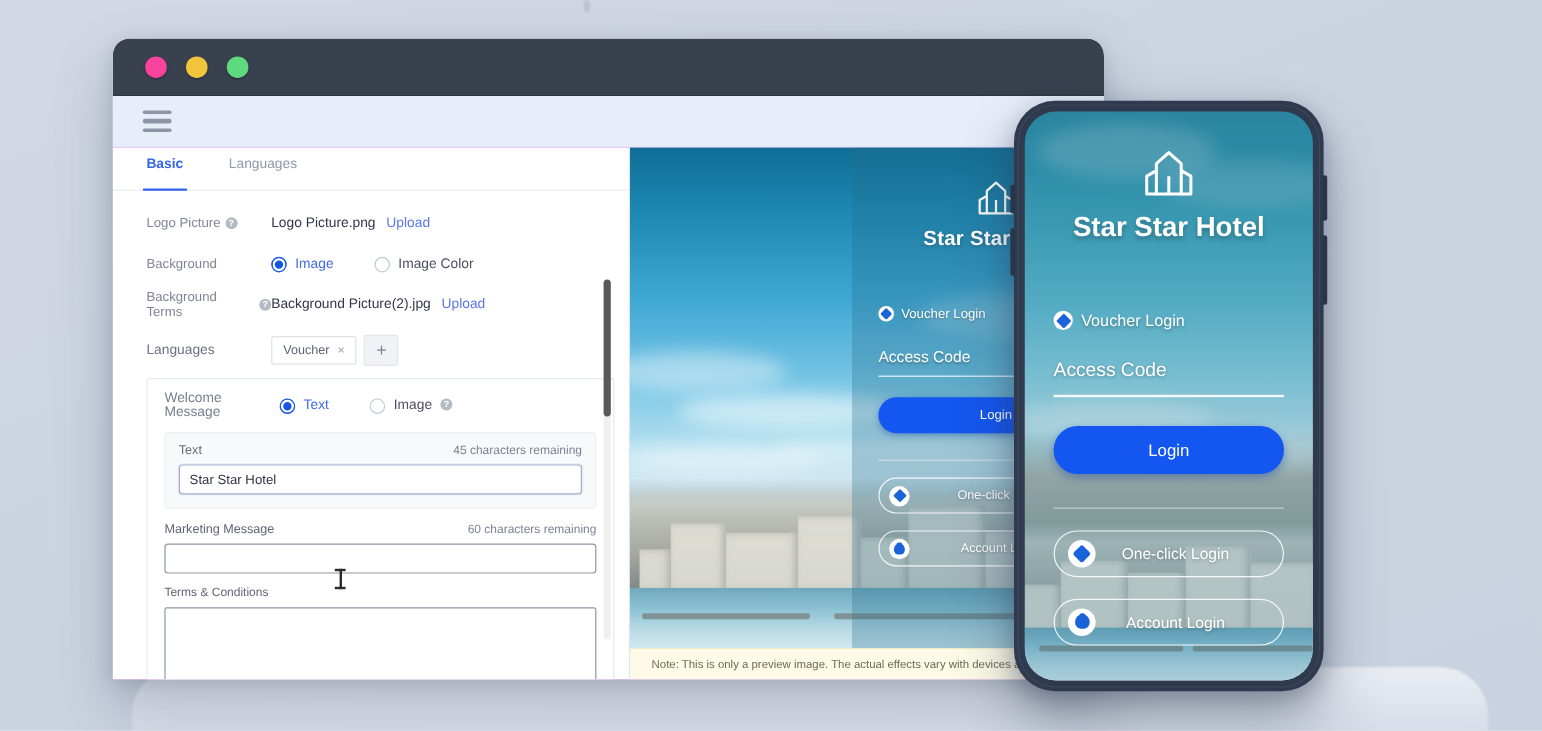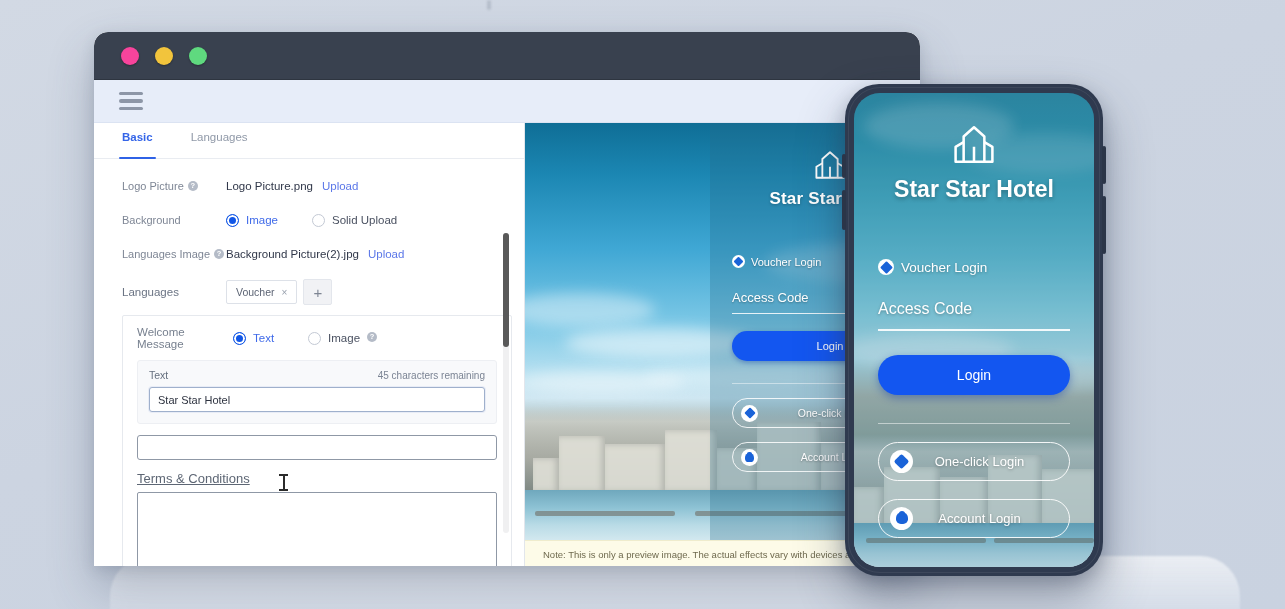--- a/index.html
+++ b/index.html
@@ -116,21 +116,21 @@
   .fieldhead .fr{font-size:10px;color:#7b8494;}
   .txtinput{
     width:100%;box-sizing:border-box;height:25px;border:1px solid #aeb8ca;border-radius:3px;
     background:#fff;font-size:11px;color:#2e3340;padding:0 8px;font-family:"Liberation Sans",sans-serif;
     outline:none;
   }
   .txtinput.focused{border-color:#9fb0cc;box-shadow:0 0 0 1px rgba(120,150,210,.12);}
   .plainfield{margin-bottom:11px;}
   .plainfield .fieldhead .fl{color:#5d6674;font-size:10.5px;}
   .txtinput.plain{border:1px solid #8f98a6;}
-  .ta-label{font-size:13px;color:#5d6674;margin-bottom:6px;text-decoration:underline;}
+  .ta-label{font-size:10px;color:#5d6674;margin-bottom:6px;}
   .textarea{
     width:100%;box-sizing:border-box;height:86px;border:1px solid #8f98a6;border-radius:2px;background:#fff;
     resize:none;font-family:"Liberation Sans",sans-serif;font-size:11px;outline:none;
   }
 
   
   .caret-cursor{
     position:absolute;left:185px;top:351px;width:9px;height:17px;z-index:40;pointer-events:none;
   }
   .caret-cursor:before,.caret-cursor:after{content:"";position:absolute;left:0;width:9px;height:2px;background:#2b2b2b;}
@@ -308,28 +308,28 @@
           <div class="lbl">
             <span>Background</span>
           </div>
           <div class="radio-group">
             <div class="radio on">
               <span class="bullet"></span>
               <span class="rl">Image</span>
             </div>
             <div class="radio">
               <span class="bullet"></span>
-              <span class="rl">Solid Upload</span>
+              <span class="rl">Image Color</span>
             </div>
           </div>
         </div>
 
         <div class="row">
           <div class="lbl">
-            <span>Languages Image</span>
+            <span>Background Terms</span>
             <span class="qmark">?</span>
           </div>
           <span class="val">Background Picture(2).jpg</span>
           <span class="link">Upload</span>
         </div>
 
         <div class="langrow">
           <div class="lbl">Languages</div>
           <div class="chip">
             <span>Voucher</span>
@@ -357,20 +357,24 @@
 
           <div class="subcard">
             <div class="fieldhead">
               <span class="fl">Text</span>
               <span class="fr">45  characters remaining</span>
             </div>
             <input class="txtinput focused" type="text" value="Star Star Hotel" style="">
           </div>
 
           <div class="plainfield">
+            <div class="fieldhead">
+              <span class="fl">Marketing Message</span>
+              <span class="fr">60  characters remaining</span>
+            </div>
             <input class="txtinput plain" type="text" value="" style="">
           </div>
 
           <div>
             <div class="ta-label">Terms &amp; Conditions</div>
             <textarea class="textarea" style=""></textarea>
           </div>
 
         </div>
       </div>

